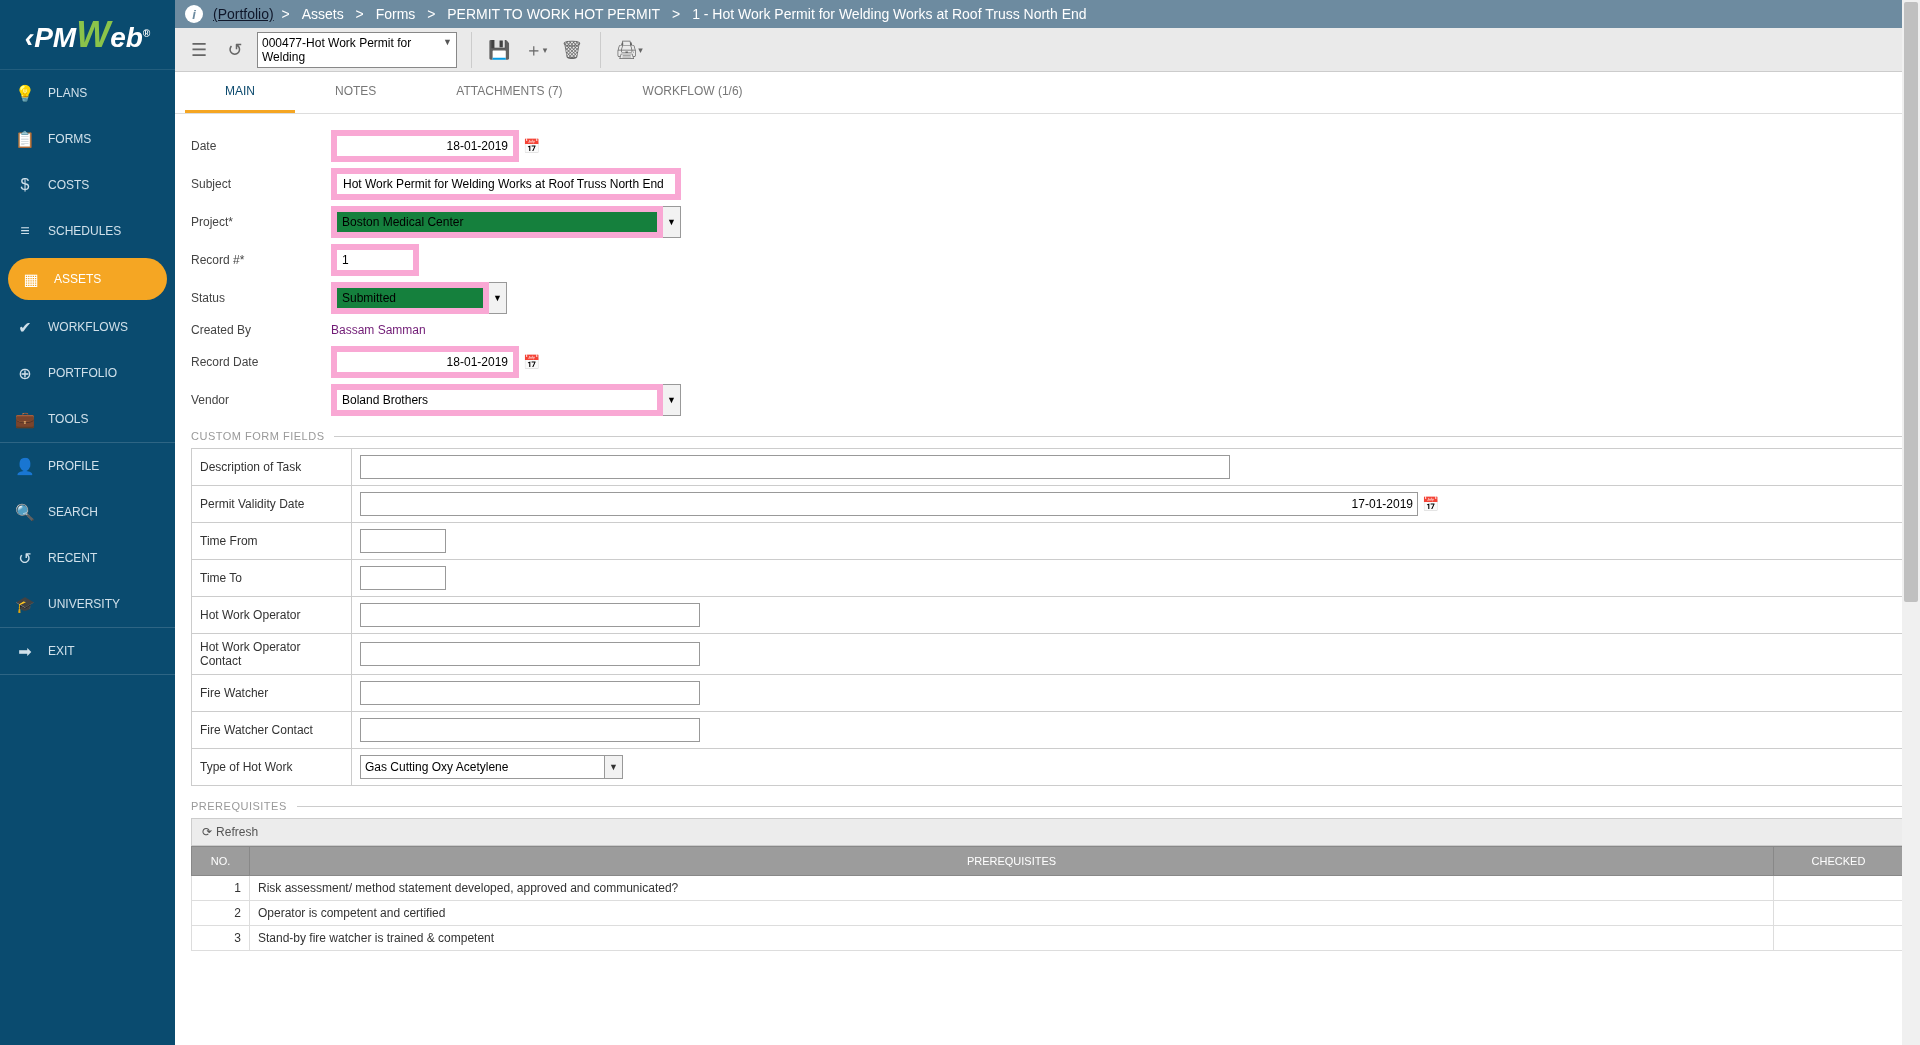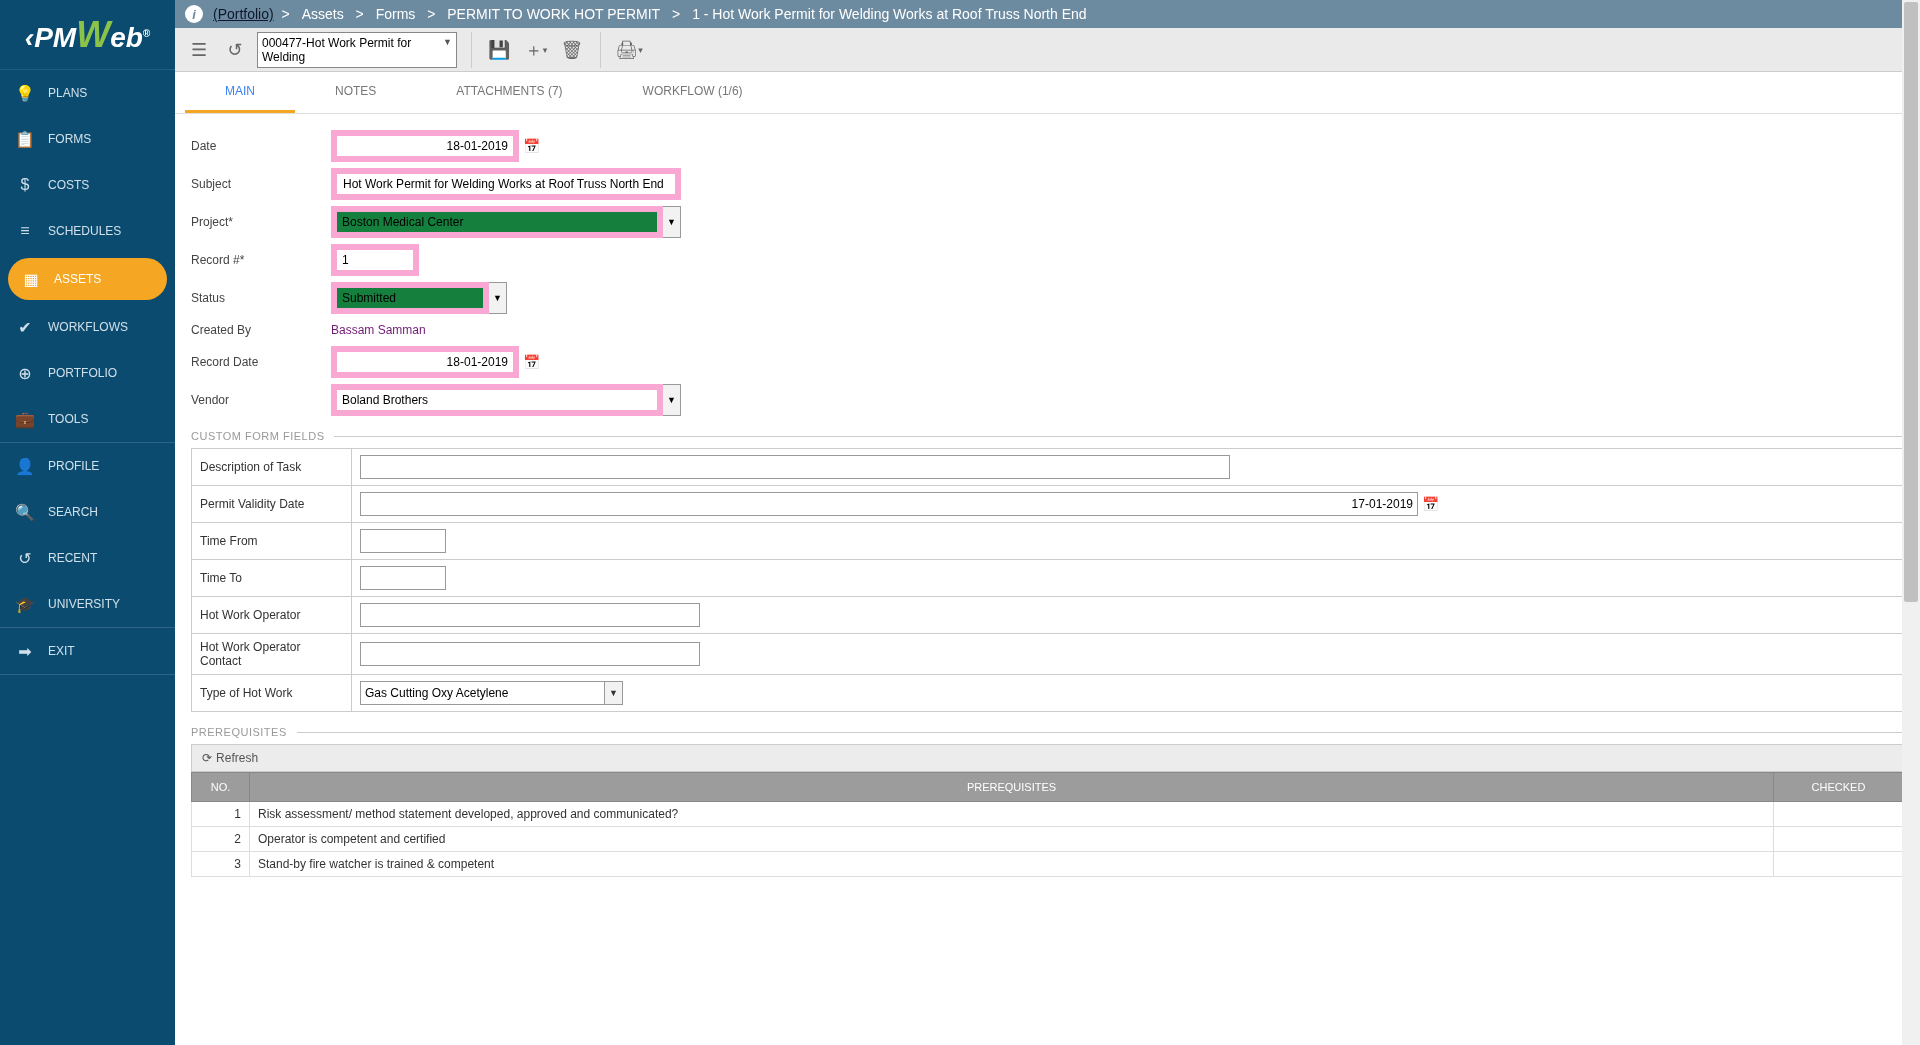--- a/index.html
+++ b/index.html
@@ -17,21 +17,21 @@
 .topbar .info-icon { background: #fff; color: #6d8ba0; border-radius: 50%; width: 18px; height: 18px; display: flex; align-items: center; justify-content: center; font-style: italic; font-weight: bold; margin-right: 10px; font-size: 13px; }
 .breadcrumb a { color: #0f172a; text-decoration: underline; }
 .breadcrumb span { margin: 0 4px; }
 .toolbar { background: #eaeaea; border-bottom: 1px solid #ccc; display: flex; align-items: center; padding: 6px 10px; height: 44px; gap: 8px; }
 .tb-btn { width: 28px; height: 28px; display: flex; align-items: center; justify-content: center; cursor: pointer; color: #666; font-size: 18px; }
 .tb-sep { width: 1px; height: 36px; background: #ccc; margin: 0 6px; }
 .record-select { border: 1px solid #888; background: #fff; font-size: 12px; padding: 3px 18px 3px 4px; width: 200px; position: relative; }
 .record-select::after { content: '▼'; position: absolute; right: 4px; top: 4px; font-size: 9px; color: #555; }
 .tabs { display: flex; border-bottom: 1px solid #ddd; background: #fff; padding: 0 10px; }
 .tab { padding: 12px 40px; font-size: 12px; color: #777; cursor: pointer; border-bottom: 3px solid transparent; }
-.tab.active { color: #3b82f6; border-bottom-color: #f5a623; }
+.tab.active { color: #0c4a6e; border-bottom-color: #f5a623; }
 .content { flex: 1; overflow-y: auto; padding: 16px; background: #fff; }
 .form-row { display: flex; align-items: center; margin-bottom: 6px; }
 .form-label { width: 140px; font-size: 12px; color: #444; }
 .form-input { border: 6px solid #f9a8d4; font-size: 12px; padding: 3px 5px; background: #fff; }
 .form-input.right { text-align: right; }
 .form-input.gray { background: #15803d; }
 .w-date { width: 188px; }
 .w-subj { width: 350px; padding-left: 6px; }
 .w-proj { width: 332px; }
 .w-rec { width: 88px; }
@@ -239,20 +239,28 @@
           </tr>
       <tr>
             <td>Hot Work Operator</td>
             <td><input class="ct-input-med" style=""></td>
           </tr>
       <tr>
             <td>Hot Work Operator Contact</td>
             <td><input class="ct-input-med" style=""></td>
           </tr>
       <tr>
+            <td>Fire Watcher</td>
+            <td><input class="ct-input-med" style=""></td>
+          </tr>
+      <tr>
+            <td>Fire Watcher Contact</td>
+            <td><input class="ct-input-med" style=""></td>
+          </tr>
+      <tr>
             <td>Type of Hot Work</td>
             <td>
               <div class="ct-dd">
                 <input class="ct-dd-input" value="Gas Cutting Oxy Acetylene" style="">
                 <span class="dd-caret">▼</span>
               </div>
             </td>
           </tr>
     </tbody>
       </table>

